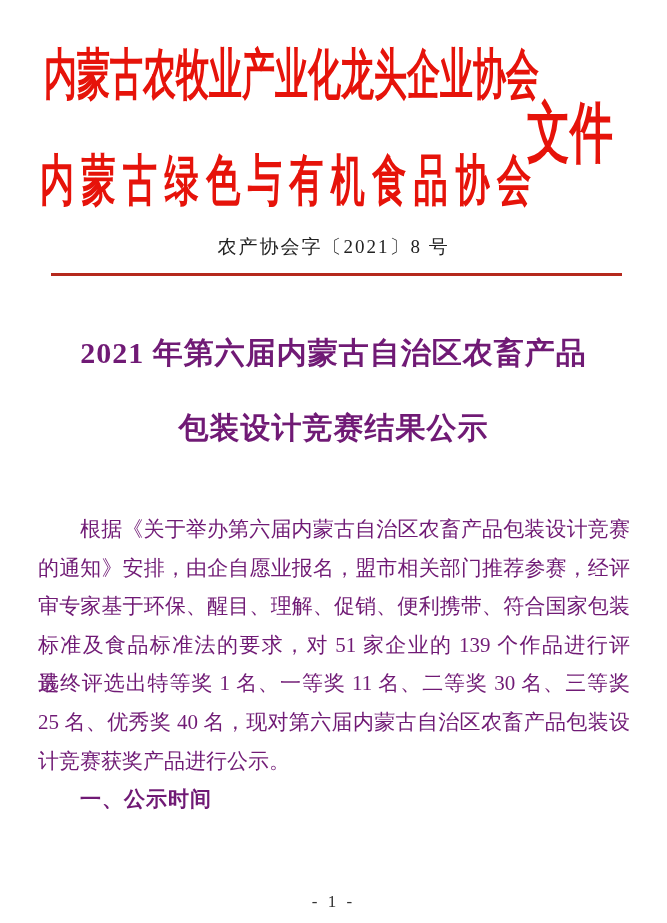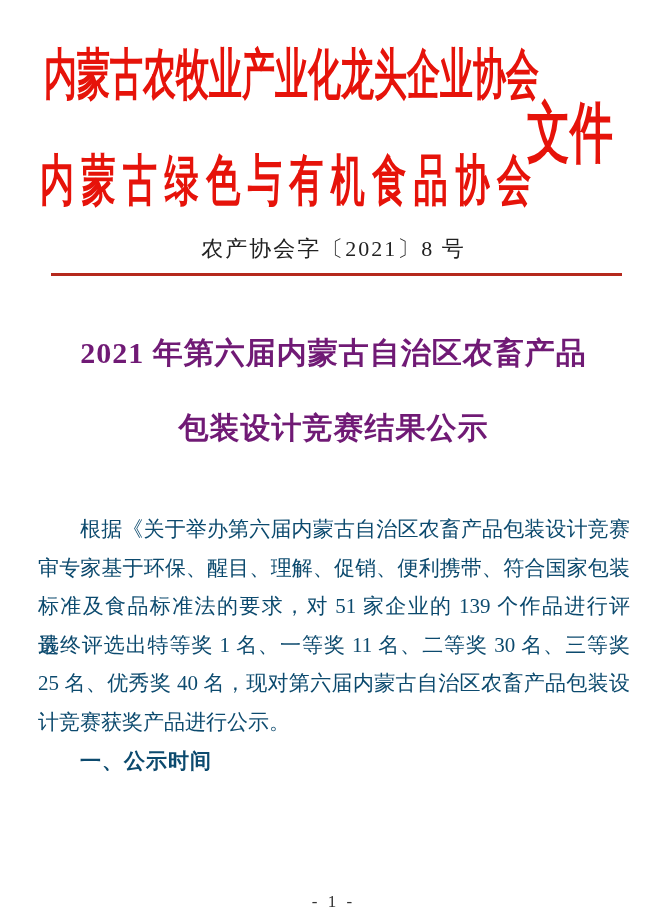--- a/index.html
+++ b/index.html
@@ -26,39 +26,39 @@
     transform:scaleX(0.62); transform-origin:0 0;
   }
   .doc-type {
     position:absolute; left:527px; top:88px;
     font-size:66px; font-weight:bold; color:#e6130a;
     white-space:nowrap;
     transform:scaleX(0.65); transform-origin:0 0;
   }
   .doc-number {
     position:absolute; left:0; top:234px; width:100%;
-    text-align:center; font-size:22px; letter-spacing:2px;
+    text-align:center; font-size:19px; letter-spacing:2px;
     color:#222222; white-space:nowrap;
   }
   .red-divider {
     position:absolute; left:51px; top:273px;
     width:571px; height:3px; background:#b5291d;
   }
   
   .title-line {
     position:absolute; left:0; width:100%;
     text-align:center; font-size:30px; font-weight:bold;
     color:#701a75; letter-spacing:1px; white-space:nowrap;
   }
   .title-line.l1 { top:333px; }
   .title-line.l2 { top:408px; }
   
   .body-block {
     position:absolute; left:38px; top:510px; width:592px;
-    font-size:21px; color:#0c4a6e;
+    font-size:21px; color:#701a75;
   }
   .bline { height:38.6px; line-height:38.6px; white-space:nowrap; }
   .just { text-align:justify; text-align-last:justify; white-space:normal; }
   .ind2 { text-indent:2em; }
   .heading { font-weight:bold; padding-left:2em; letter-spacing:1px; }
   .dateline { padding-left:1.5em; }
   
   .page-number {
     position:absolute; left:0; top:892px; width:100%;
     text-align:center; font-size:17px; letter-spacing:3px;
@@ -79,20 +79,21 @@
   <div class="doc-number">农产协会字〔2021〕8 号</div>
 
   <div class="red-divider"></div>
 
   <div class="title-line l1">2021 年第六届内蒙古自治区农畜产品</div>
 
   <div class="title-line l2">包装设计竞赛结果公示</div>
 
   <div class="body-block">
     <div class="bline just ind2">根据《关于举办第六届内蒙古自治区农畜产品包装设计竞赛</div>
+    <div class="bline just">的通知》安排，由企自愿业报名，盟市相关部门推荐参赛，经评</div>
     <div class="bline just">审专家基于环保、醒目、理解、促销、便利携带、符合国家包装</div>
     <div class="bline just">标准及食品标准法的要求，对 51 家企业的 139 个作品进行评选。</div>
     <div class="bline just">最终评选出特等奖 1 名、一等奖 11 名、二等奖 30 名、三等奖</div>
     <div class="bline just">25 名、优秀奖 40 名，现对第六届内蒙古自治区农畜产品包装设</div>
     <div class="bline">计竞赛获奖产品进行公示。</div>
     <div class="bline heading">一、公示时间</div>
   </div>
 
   <div class="page-number">- 1 -</div>
 

